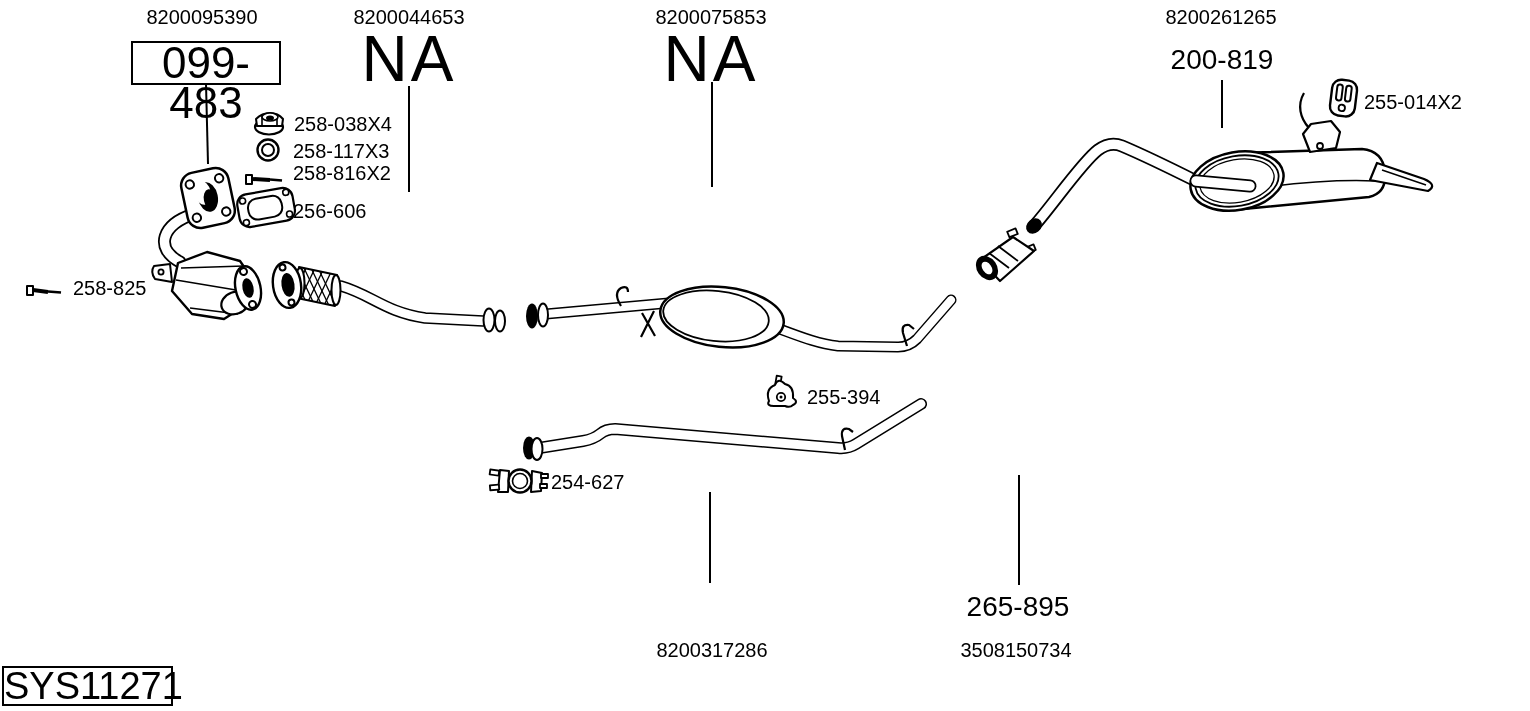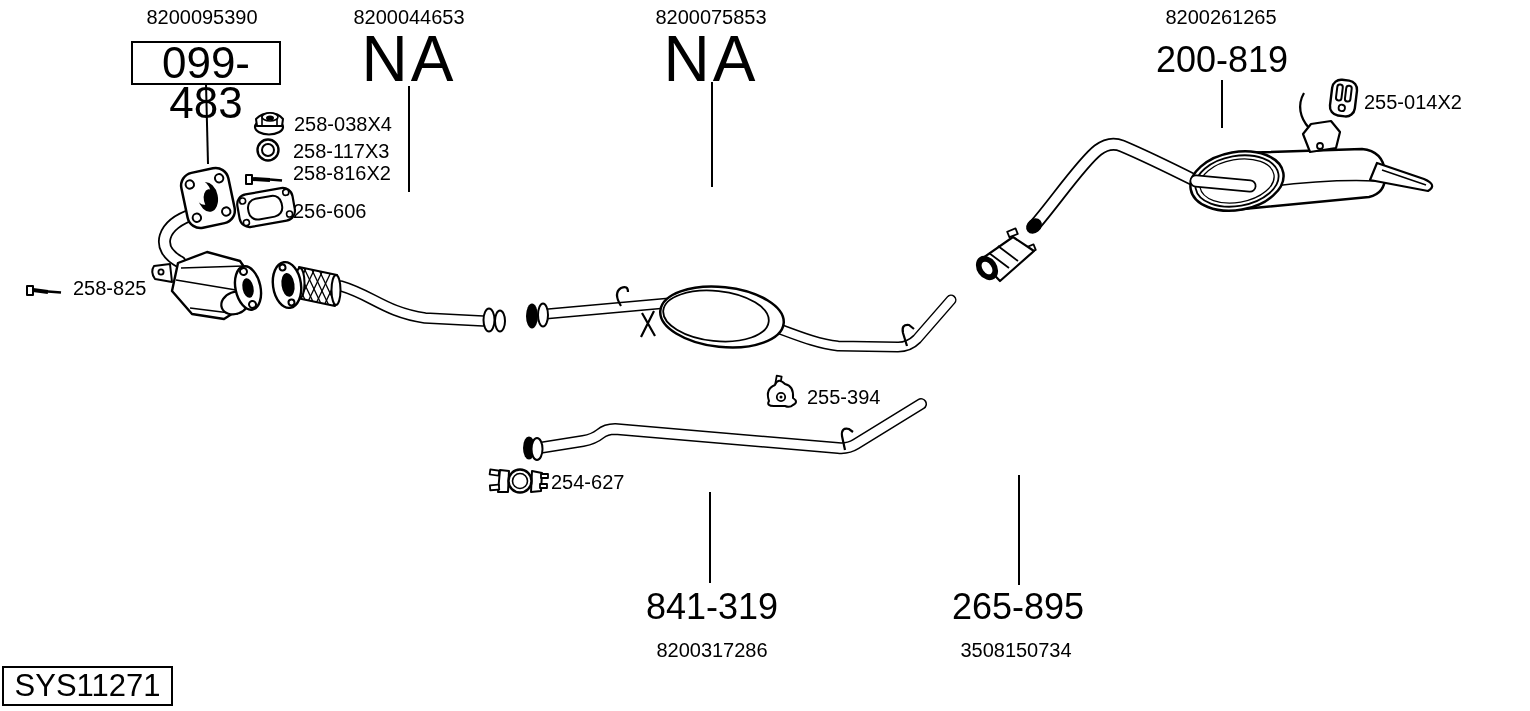--- a/index.html
+++ b/index.html
@@ -2,27 +2,27 @@
 <html><head>
 <meta charset="utf-8">
 <style>
   html,body{margin:0;padding:0;background:#fff;}
   .stage{position:relative;width:1530px;height:711px;background:#ffffff;overflow:hidden;
          font-family:"Liberation Sans", sans-serif;color:#000;}
   .stage svg{position:absolute;left:0;top:0;}
   .lbl{position:absolute;white-space:nowrap;color:#000;line-height:24px;}
   .oem{font-size:20px;}
   .small{font-size:20px;}
-  .big{font-size:36px;line-height:44px;}
+  .big{font-size:28px;line-height:44px;}
   .na{font-size:64px;line-height:50px;letter-spacing:3px;}
   .ctr{transform:translateX(-50%);}
   .partbox{position:absolute;border:2px solid #000;width:146px;height:40px;
            font-size:44px;line-height:40px;text-align:center;}
   .sysbox{position:absolute;border:2px solid #000;width:167px;height:36px;
-          font-size:31px;line-height:36px;text-align:center;}
+          font-size:38px;line-height:36px;text-align:center;}
   
   .po{fill:none;stroke:#000;stroke-linecap:round;stroke-linejoin:round;}
   .pi{fill:none;stroke:#fff;stroke-linecap:round;stroke-linejoin:round;}
   .ol{fill:#fff;stroke:#000;stroke-linejoin:round;}
   .ln{fill:none;stroke:#000;}
 </style>
 </head>
 <body>
 
 <div class="stage">
@@ -238,19 +238,18 @@
 
   <div class="lbl small" style="left:294px;top:112px">258-038X4</div>
   <div class="lbl small" style="left:293px;top:139px">258-117X3</div>
   <div class="lbl small" style="left:293px;top:161px">258-816X2</div>
   <div class="lbl small" style="left:293px;top:199px">256-606</div>
   <div class="lbl small" style="left:73px;top:276px">258-825</div>
   <div class="lbl small" style="left:1364px;top:90px">255-014X2</div>
   <div class="lbl small" style="left:807px;top:385px">255-394</div>
   <div class="lbl small" style="left:551px;top:470px">254-627</div>
 
-  <div class="lbl big ctr" style="left:712px;top:585px">841-319</div>
   <div class="lbl oem ctr" style="left:712px;top:638px">8200317286</div>
   <div class="lbl big ctr" style="left:1018px;top:585px">265-895</div>
   <div class="lbl oem ctr" style="left:1016px;top:638px">3508150734</div>
 
   <div class="sysbox" style="left:2px;top:666px">SYS11271</div>
 </div>
 
 </body></html>

